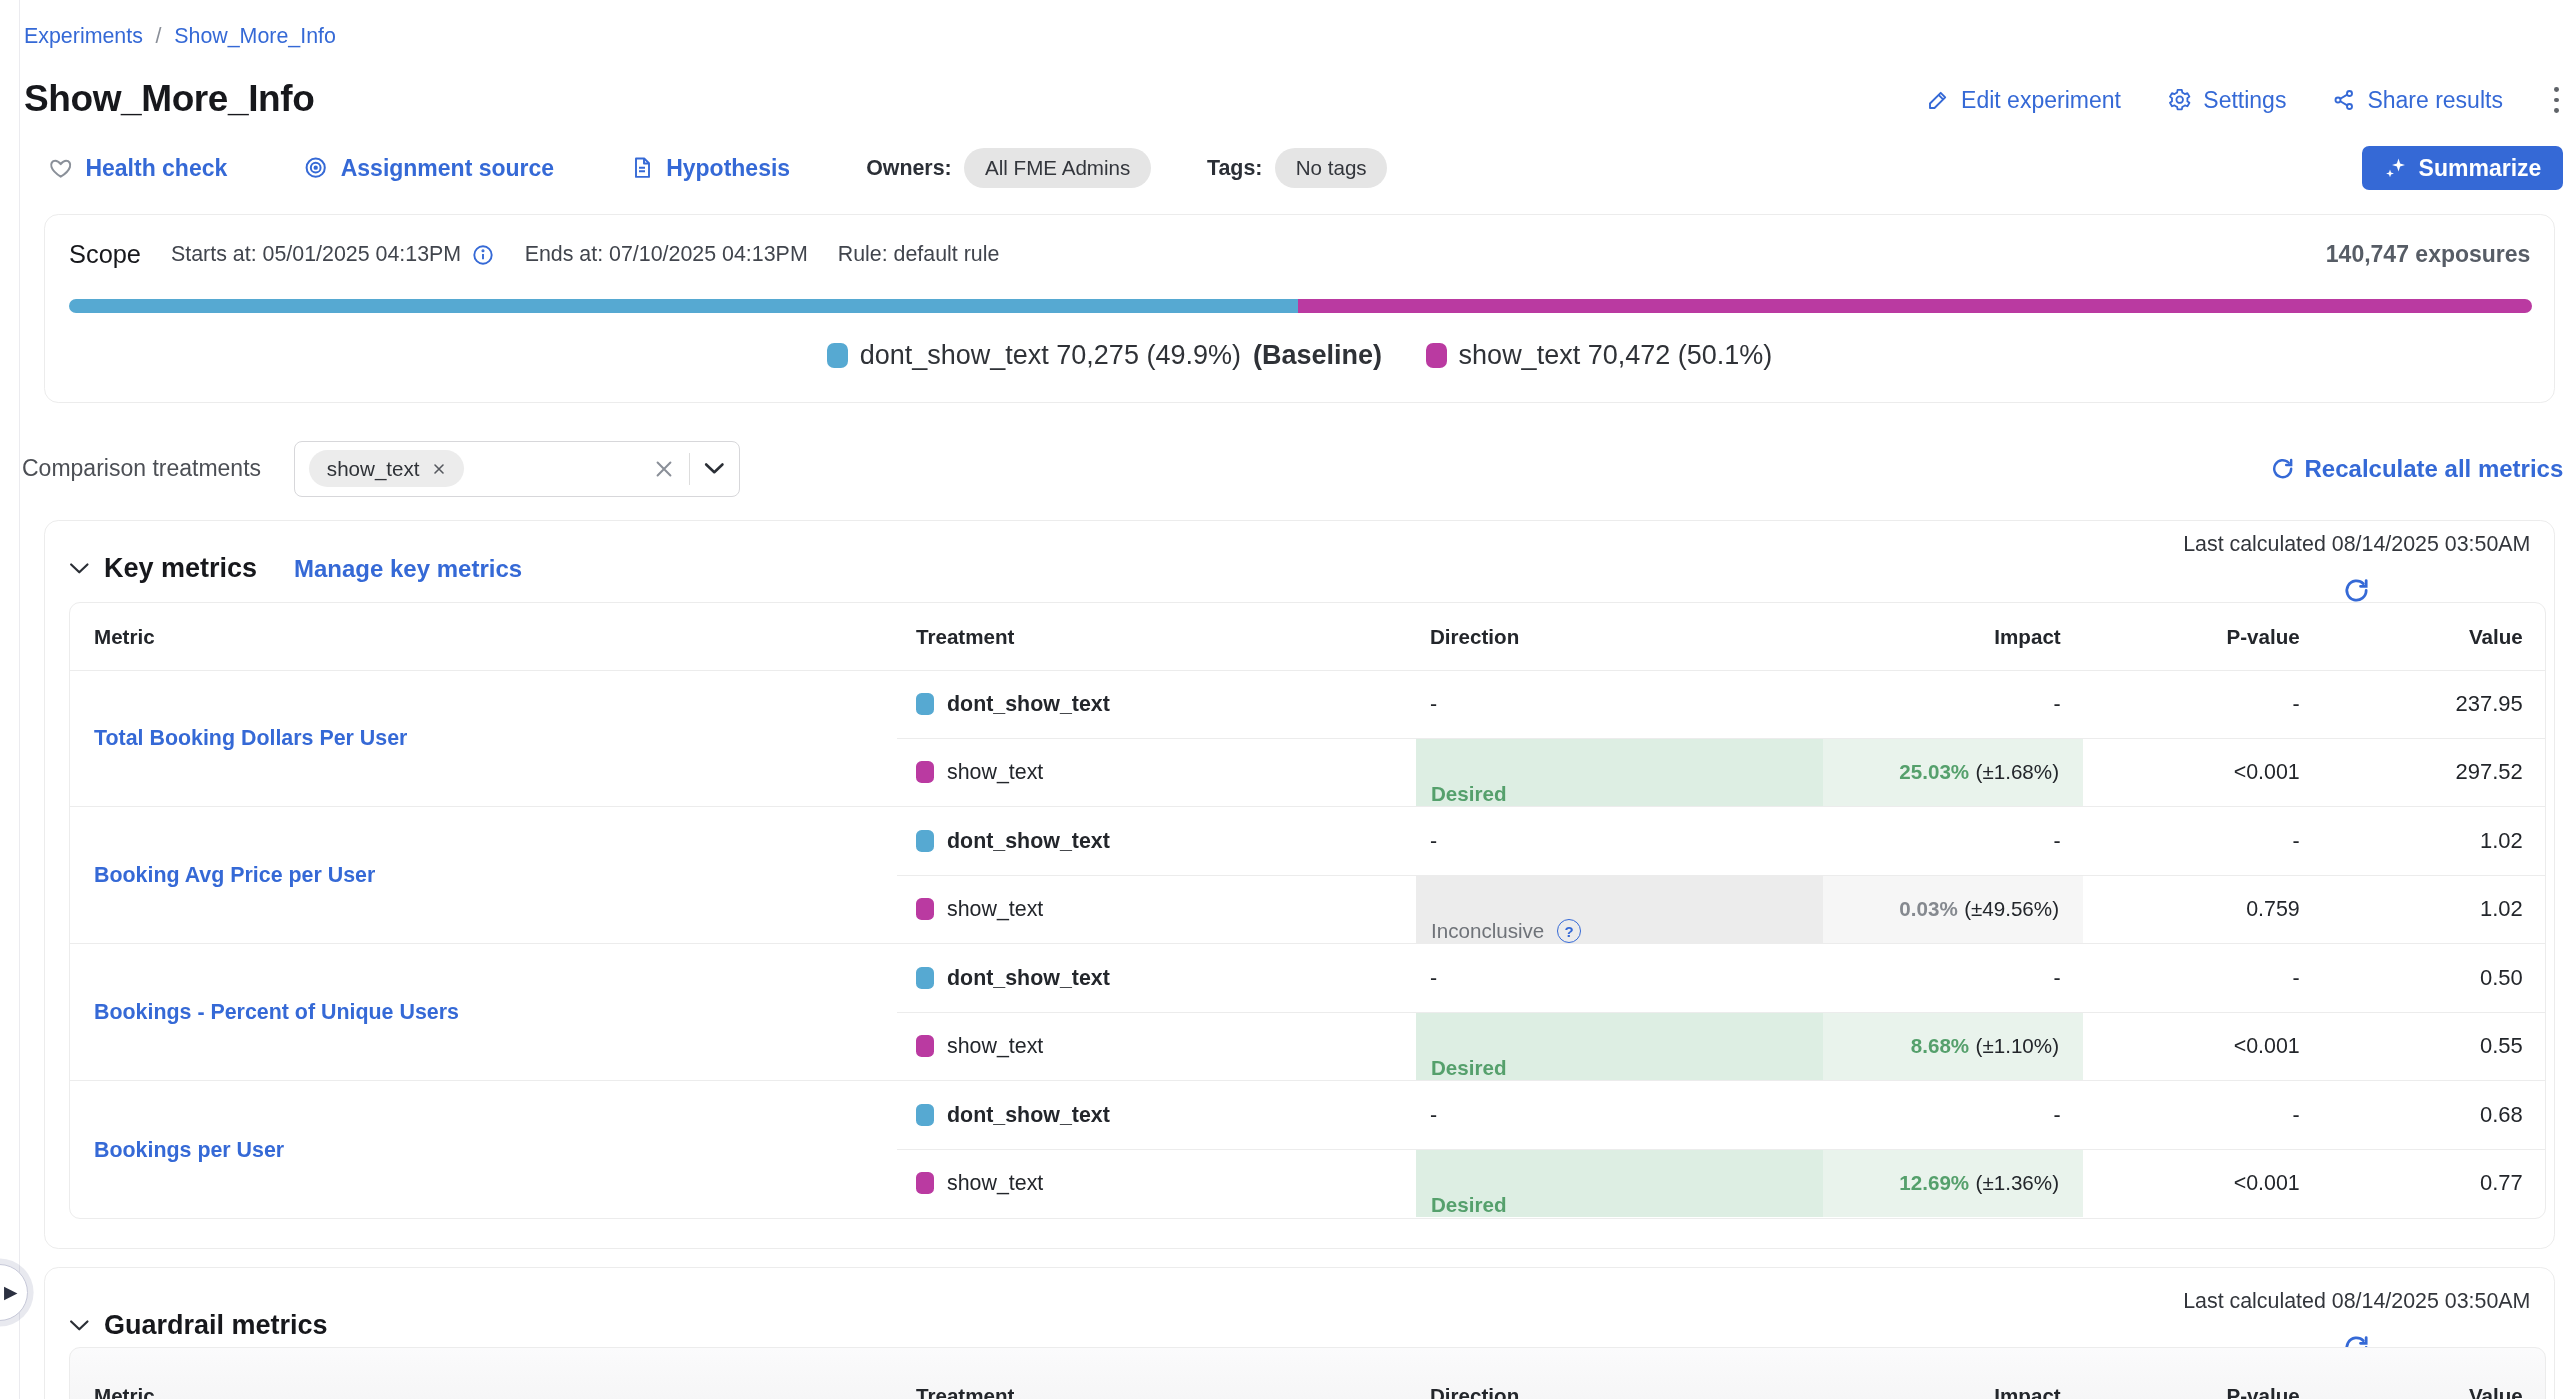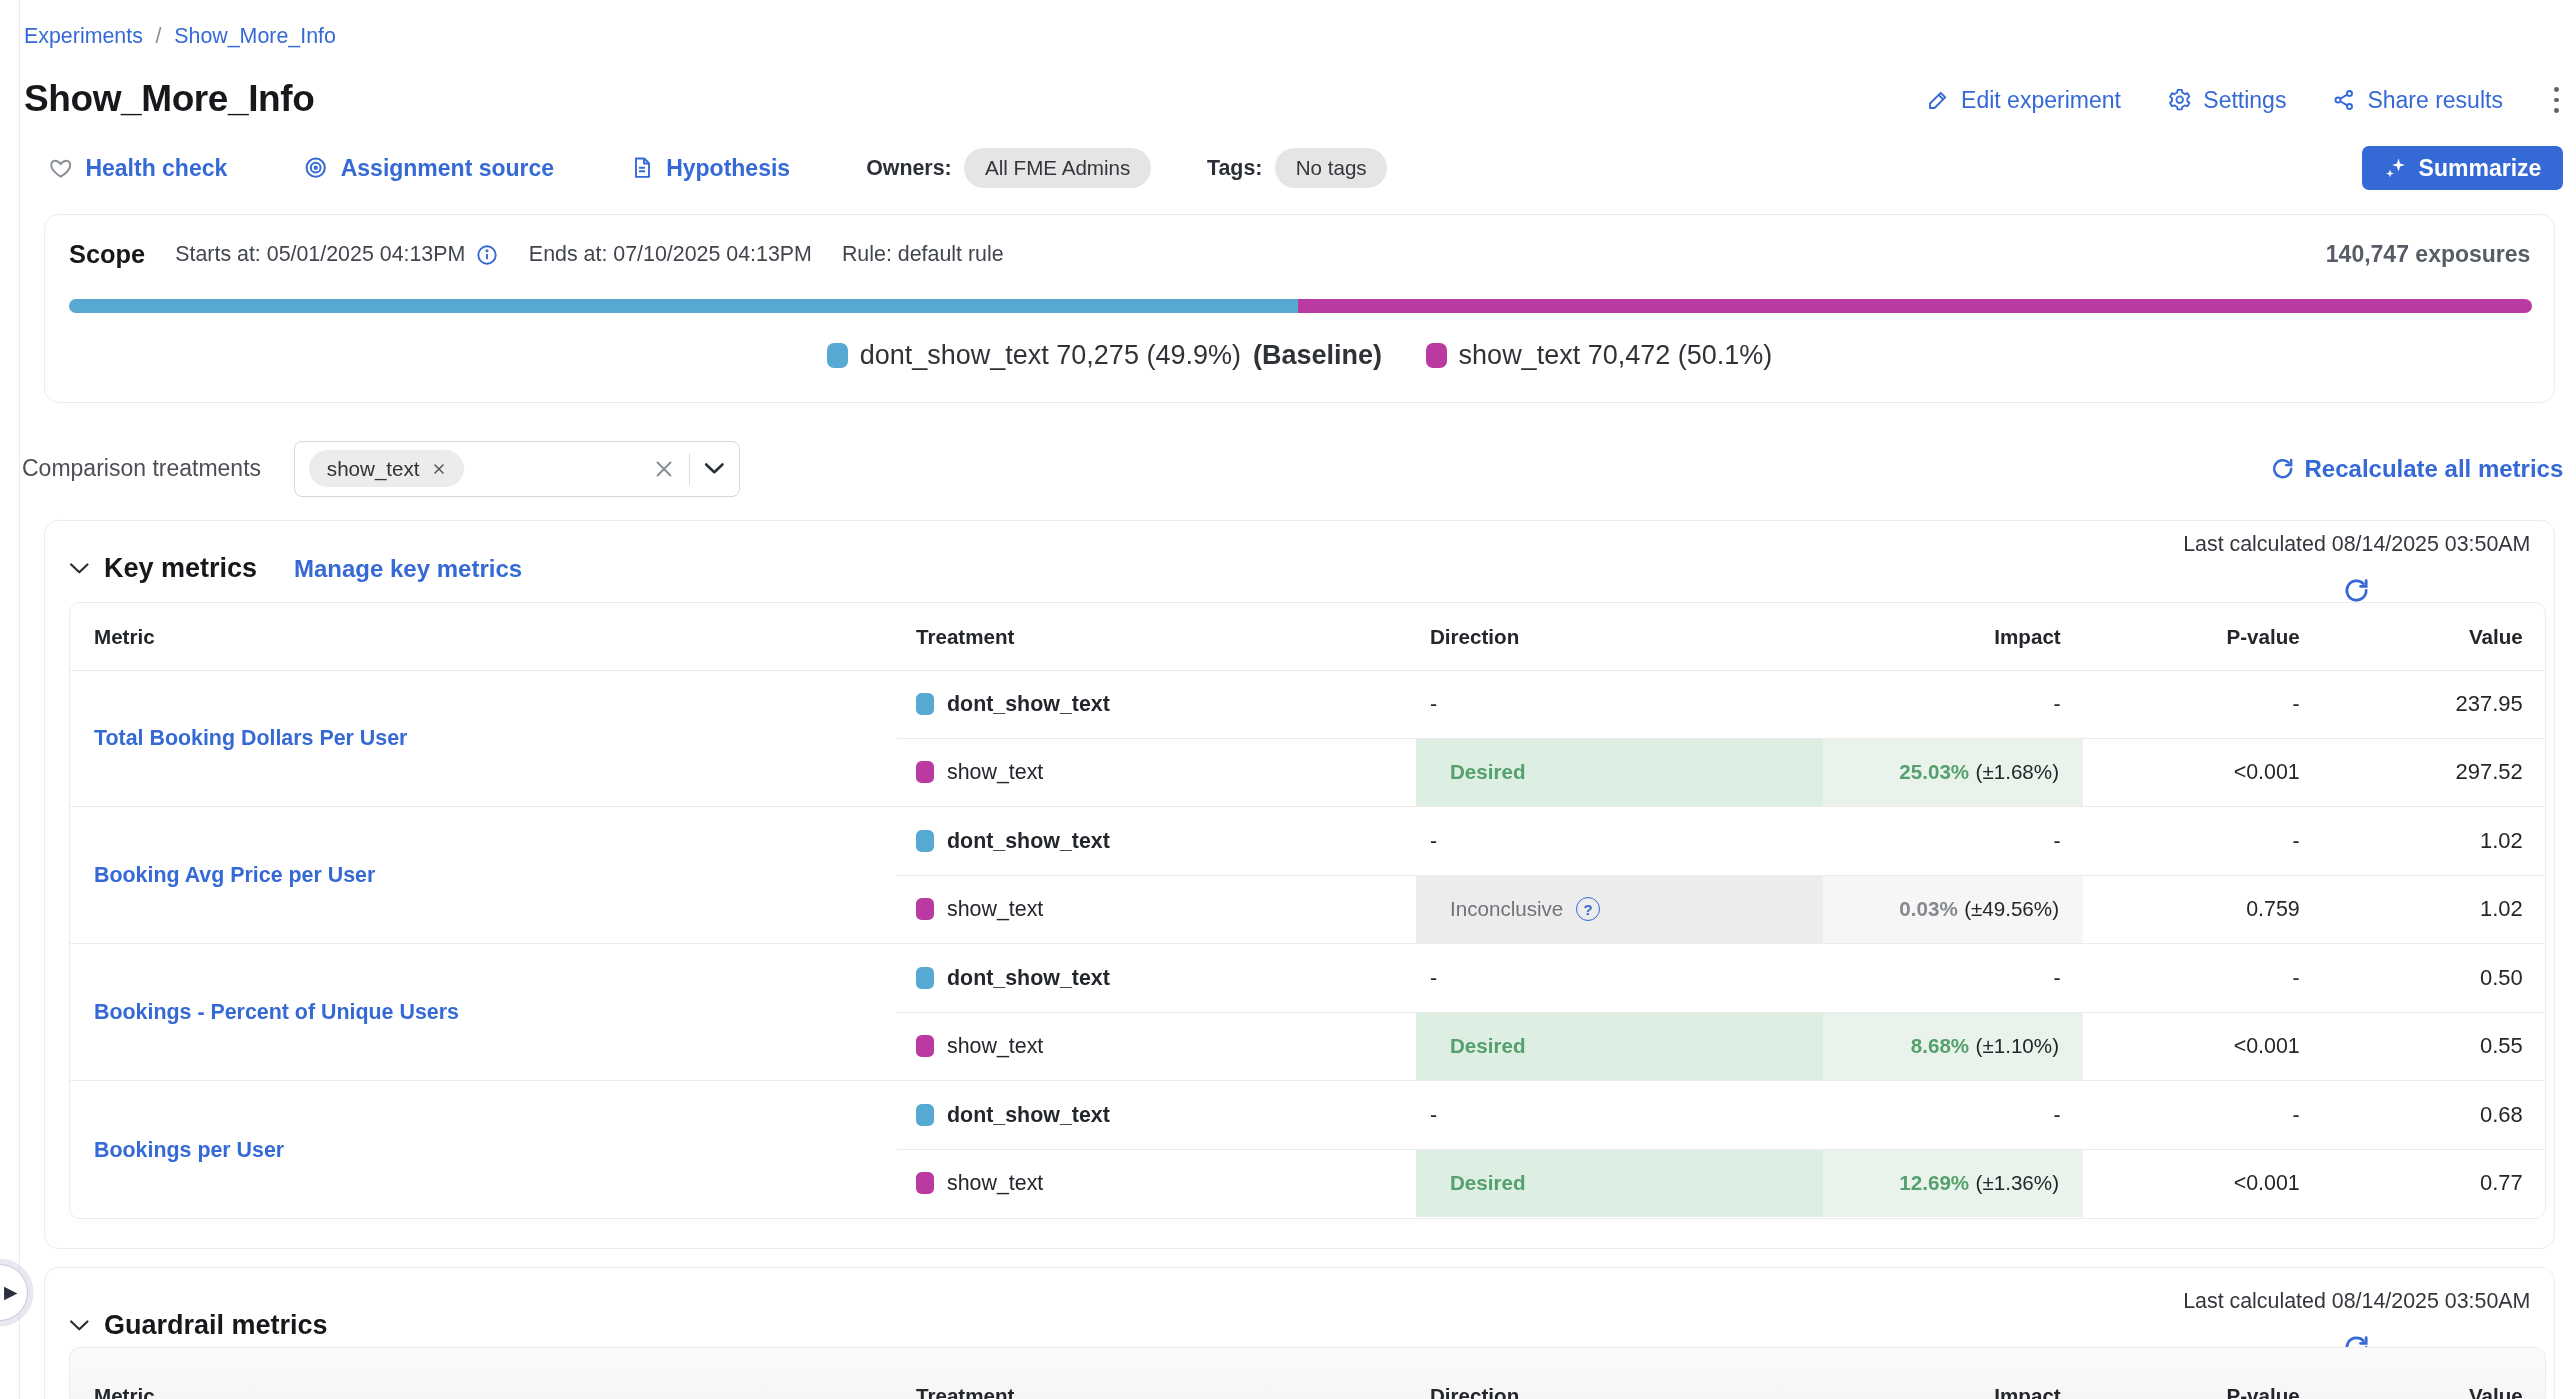--- a/index.html
+++ b/index.html
@@ -26,21 +26,21 @@
   .tab-ic{display:flex;align-items:center;}
   .meta-label{font-size:21.4px;font-weight:bold;color:#2b2f36;margin-right:12.7px;}
   .pill{background:#e5e5e5;border-radius:793px;padding:8px 20.6px;font-size:20.6px;color:#33363c;margin-right:56px;}
   .summarize-btn{margin-left:auto;display:flex;align-items:center;gap:11px;background:#3569d6;color:#fff;
                  font-size:23px;font-weight:bold;height:44px;padding:0 22px;border-radius:7.1px;cursor:pointer;}
 
   
   .card{position:absolute;left:44px;right:20.6px;border:0.8px solid #ececec;border-radius:14.3px;background:#fff;}
   .scope-card{top:214px;height:187px;}
   .scope-row{position:absolute;left:24px;right:24px;top:20.6px;height:38px;display:flex;align-items:center;gap:30px;}
-  .scope-title{font-size:25.4px;font-weight:bold;color:#17181c;}
+  .scope-title{font-size:25.4px;font-weight:normal;color:#17181c;}
   .scope-item{font-size:21.4px;color:#41454d;display:flex;align-items:center;gap:9.5px;}
   .exposures{margin-left:auto;font-size:23px;font-weight:bold;color:#575d66;}
   .scope-bar{position:absolute;left:24px;right:22px;top:84px;height:13.5px;border-radius:7.1px;overflow:hidden;display:flex;}
   .scope-bar div{height:100%;}
   .scope-legend{position:absolute;left:0;right:0;top:125px;display:flex;justify-content:center;gap:44px;align-items:center;}
   .legend-item{display:flex;align-items:center;gap:12px;font-size:27px;color:#2f3237;}
   .legend-swatch{width:20.6px;height:25.4px;border-radius:7.1px;}
   .legend-suffix{font-weight:bold;}
 
   
@@ -82,21 +82,21 @@
   .metric-group.with-border{border-bottom:0.8px solid #ececec;}
   .metric-link{position:absolute;left:24px;top:50%;transform:translateY(-50%);color:#3569d6;font-weight:bold;font-size:21.4px;cursor:pointer;}
   .sub-row{position:absolute;left:0;right:0;height:68px;}
   .inner-divider{position:absolute;left:827px;right:0;top:68px;height:0.8px;background:#ececec;}
   .swatch{position:absolute;left:846px;top:50%;transform:translateY(-50%);width:17.5px;height:22px;border-radius:5.6px;}
   .treatment-label{position:absolute;left:877px;top:50%;transform:translateY(-50%);font-size:21.4px;color:#23262b;}
   .treatment-label.bold{font-weight:bold;}
   .dash{position:absolute;top:50%;transform:translateY(-50%);font-size:21.4px;color:#23262b;}
   .dir-dash{left:1360px;}
   .impact-dash{right:484px;}
-  .dir-block{position:absolute;left:1346px;width:407px;top:0;bottom:0;display:flex;align-items:center;padding-left:34px;box-sizing:border-box;}
+  .dir-block{position:absolute;left:1346px;width:407px;top:0;bottom:0;display:flex;align-items:flex-end;padding-left:15px;box-sizing:border-box;}
   .dir-block.desired{background:#ddeee3;}
   .dir-block.inconclusive{background:#ececec;}
   .dir-text{font-size:20.6px;}
   .desired .dir-text{color:#55a06c;font-weight:bold;}
   .inconclusive .dir-text{color:#6f7379;}
   .help{display:inline-flex;align-items:center;justify-content:center;width:24px;height:24px;border-radius:50%;
         border:1.6px solid #3569d6;color:#3569d6;font-size:15px;font-weight:bold;margin-left:12.7px;cursor:pointer;box-sizing:border-box;}
   .impact-block{position:absolute;left:1753px;width:260px;top:0;bottom:0;display:flex;align-items:center;justify-content:flex-end;
                 padding-right:24px;box-sizing:border-box;font-size:20.6px;gap:6.4px;}
   .impact-block.desired{background:#e9f3ec;}

